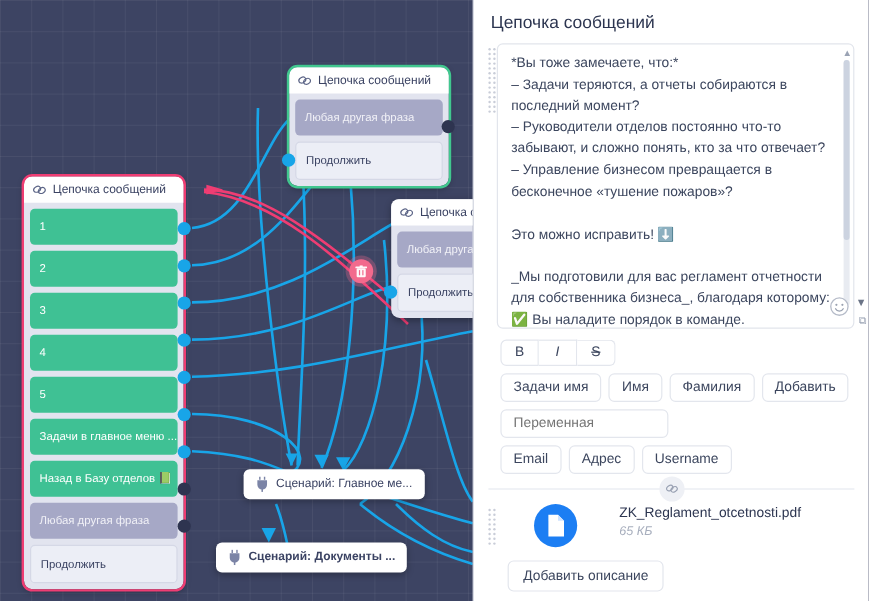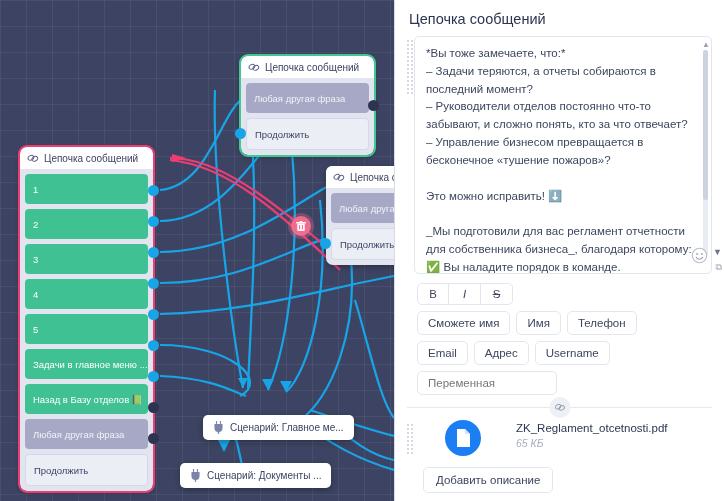--- a/index.html
+++ b/index.html
@@ -227,31 +227,31 @@
     <div class="del-btn" style="left:291px;top:216px;">
       <svg width="10" height="11" viewBox="0 0 10 11">
         <rect x="1.2" y="2.6" width="7.6" height="7.4" rx="1" fill="#ffffff" opacity=".95"></rect>
         <rect x="0" y="1.1" width="10" height="1.5" rx=".7" fill="#ffffff" opacity=".95"></rect>
         <rect x="3.6" y="0" width="2.8" height="1.4" rx=".6" fill="#ffffff" opacity=".95"></rect>
         <rect x="3.1" y="4.1" width="1" height="4.3" fill="#f26a8d"></rect>
         <rect x="5.9" y="4.1" width="1" height="4.3" fill="#f26a8d"></rect>
       </svg>
     </div>
 
-    <div class="scen" style="left:203px;top:391px;margin-top:24px;">
+    <div class="scen" style="left:203px;top:391px;">
       <svg class="plug-icon" viewBox="0 0 12 14">
         <rect x="3.2" y="0" width="1.3" height="3" fill="#7b84a6"></rect>
         <rect x="7.5" y="0" width="1.3" height="3" fill="#7b84a6"></rect>
         <path d="M1.6 3.3h8.8v4.2a4.4 4.4 0 0 1-8.8 0z" fill="#7b84a6"></path>
         <rect x="5.3" y="11" width="1.4" height="3" fill="#7b84a6"></rect>
       </svg>
       <span>Сценарий: Главное ме...</span>
     </div>
 
-    <div class="scen" style="left:180px;top:463px;">
+    <div class="scen" style="left:180px;top:452px;font-weight:bold;">
       <svg class="plug-icon" viewBox="0 0 12 14">
         <rect x="3.2" y="0" width="1.3" height="3" fill="#7b84a6"></rect>
         <rect x="7.5" y="0" width="1.3" height="3" fill="#7b84a6"></rect>
         <path d="M1.6 3.3h8.8v4.2a4.4 4.4 0 0 1-8.8 0z" fill="#7b84a6"></path>
         <rect x="5.3" y="11" width="1.4" height="3" fill="#7b84a6"></rect>
       </svg>
       <span>Сценарий: Документы ...</span>
     </div>
 
   </div>
@@ -311,31 +311,32 @@
 
     <div class="tool-rows">
       <div class="trow">
         <div class="fmt-group">
           <button class="tbtn fmt">B</button>
           <button class="tbtn fmt" style="font-style:italic;">I</button>
           <button class="tbtn fmt" style="text-decoration:line-through;">S</button>
         </div>
       </div>
       <div class="trow">
-        <button class="tbtn">Сможете имя</button>
+        <button class="tbtn">Задачи имя</button>
         <button class="tbtn">Имя</button>
-        <button class="tbtn">Телефон</button>
+        <button class="tbtn">Фамилия</button>
+        <button class="tbtn">Добавить</button>
+      </div>
+      <div class="trow">
+        <input class="tbtn ph" style="width: 118px;" placeholder="Переменная">
       </div>
       <div class="trow">
         <button class="tbtn">Email</button>
         <button class="tbtn">Адрес</button>
         <button class="tbtn">Username</button>
-      </div>
-      <div class="trow">
-        <input class="tbtn ph" style="width: 118px;" placeholder="Переменная">
       </div>
     </div>
 
     <div class="divider">
       <div class="clip-badge">
         <svg width="11" height="11" viewBox="0 0 14 14">
           <ellipse cx="4.6" cy="6" rx="3.6" ry="2.6" fill="none" stroke="#98a0b2" stroke-width="1.2" transform="rotate(-30 4.6 6)"></ellipse>
           <ellipse cx="9.2" cy="7.4" rx="3.6" ry="2.6" fill="none" stroke="#98a0b2" stroke-width="1.2" transform="rotate(-30 9.2 7.4)"></ellipse>
         </svg>
       </div>

